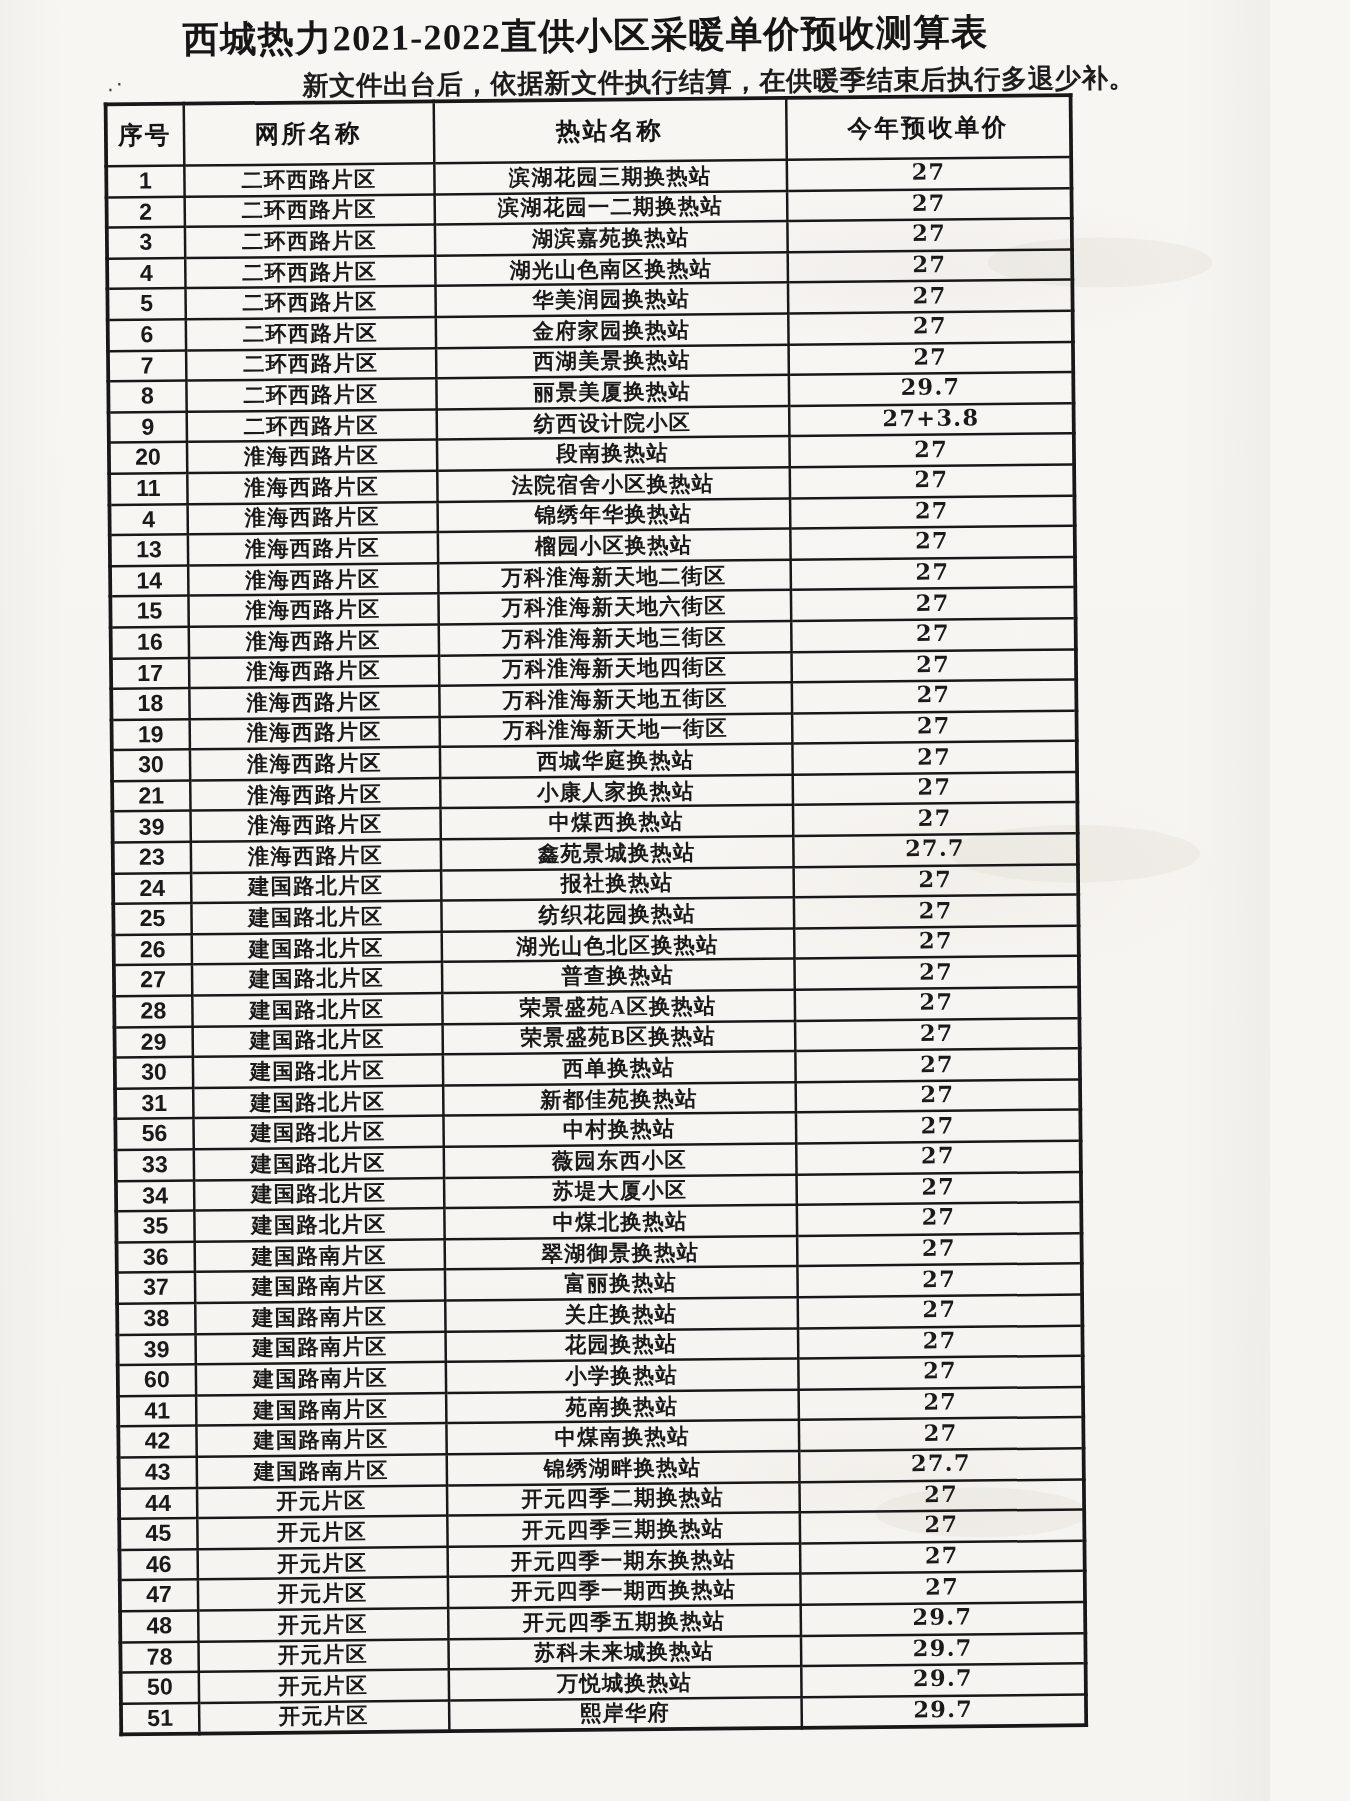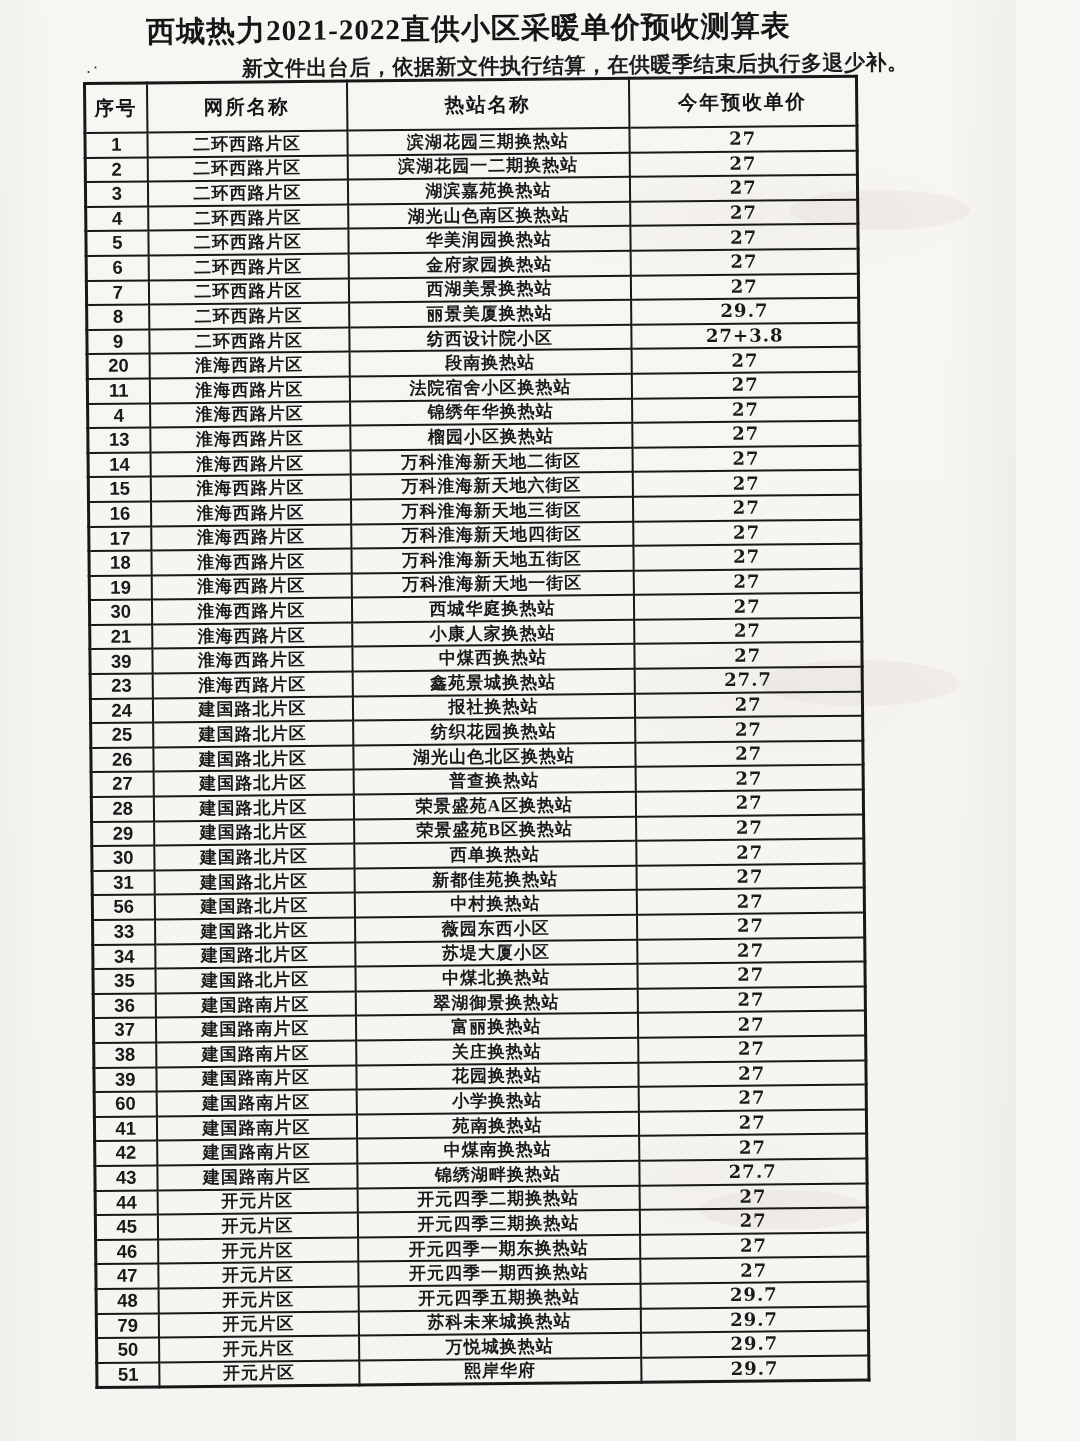--- a/index.html
+++ b/index.html
@@ -394,21 +394,21 @@
             <td class="col-text">开元四季一期西换热站</td>
             <td class="col-price">27</td>
           </tr>
           <tr>
             <td class="col-index">48</td>
             <td class="col-text">开元片区</td>
             <td class="col-text">开元四季五期换热站</td>
             <td class="col-price">29.7</td>
           </tr>
           <tr>
-            <td class="col-index">79</td>
+            <td class="col-index">78</td>
             <td class="col-text">开元片区</td>
             <td class="col-text">苏科未来城换热站</td>
             <td class="col-price">29.7</td>
           </tr>
           <tr>
             <td class="col-index">50</td>
             <td class="col-text">开元片区</td>
             <td class="col-text">万悦城换热站</td>
             <td class="col-price">29.7</td>
           </tr>

